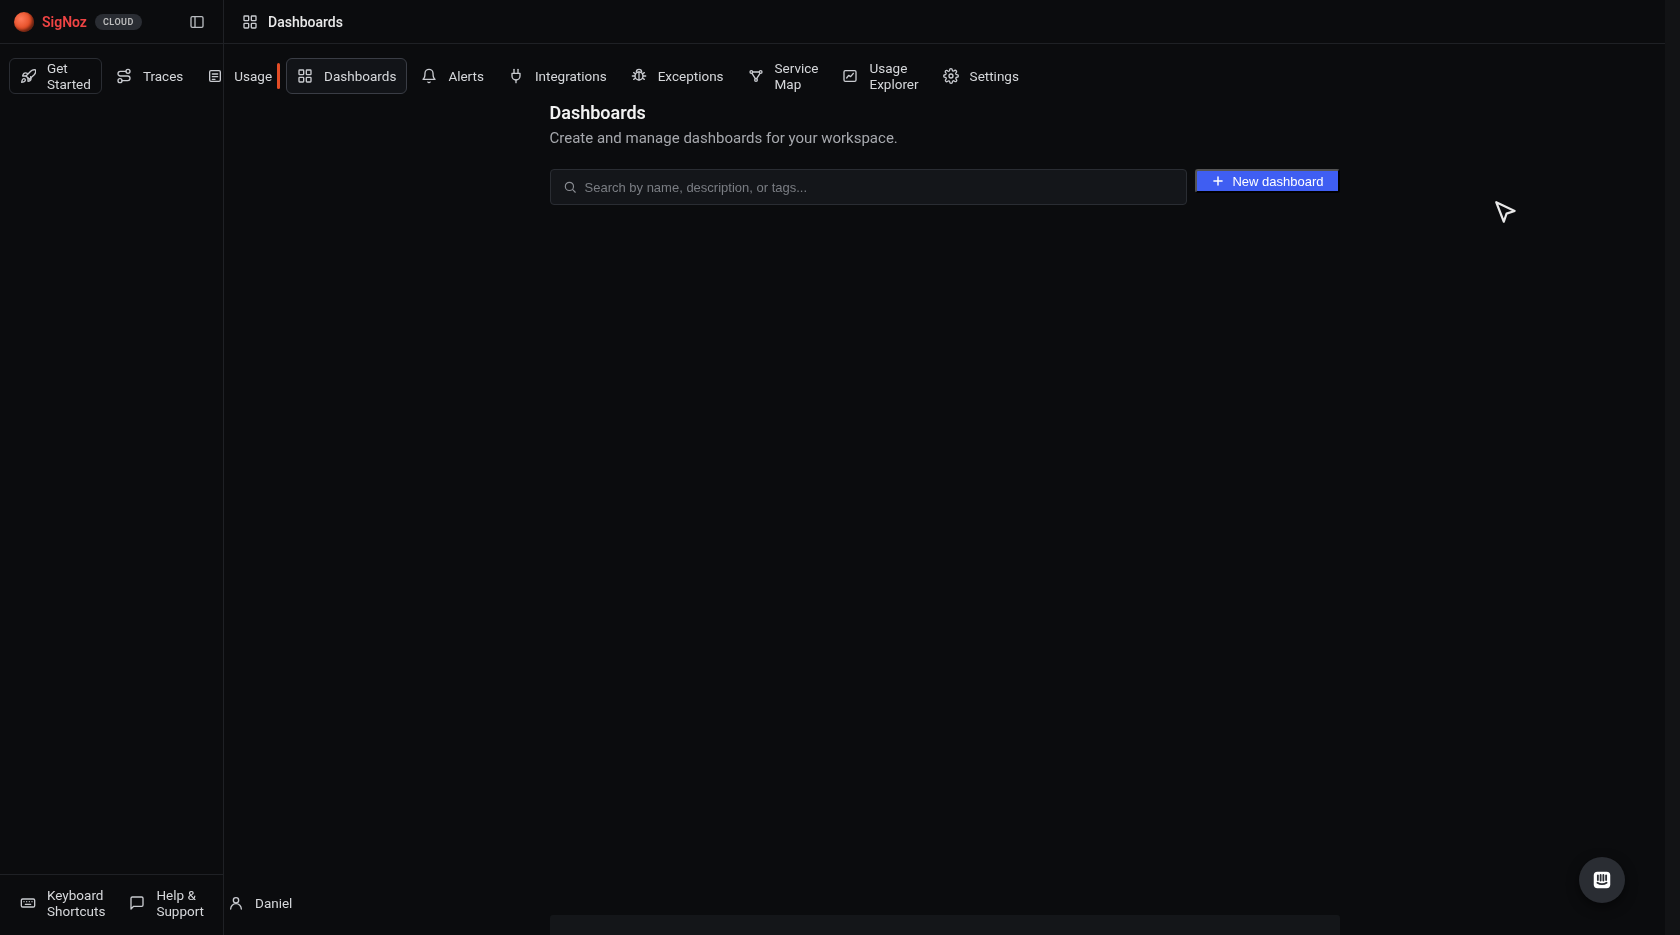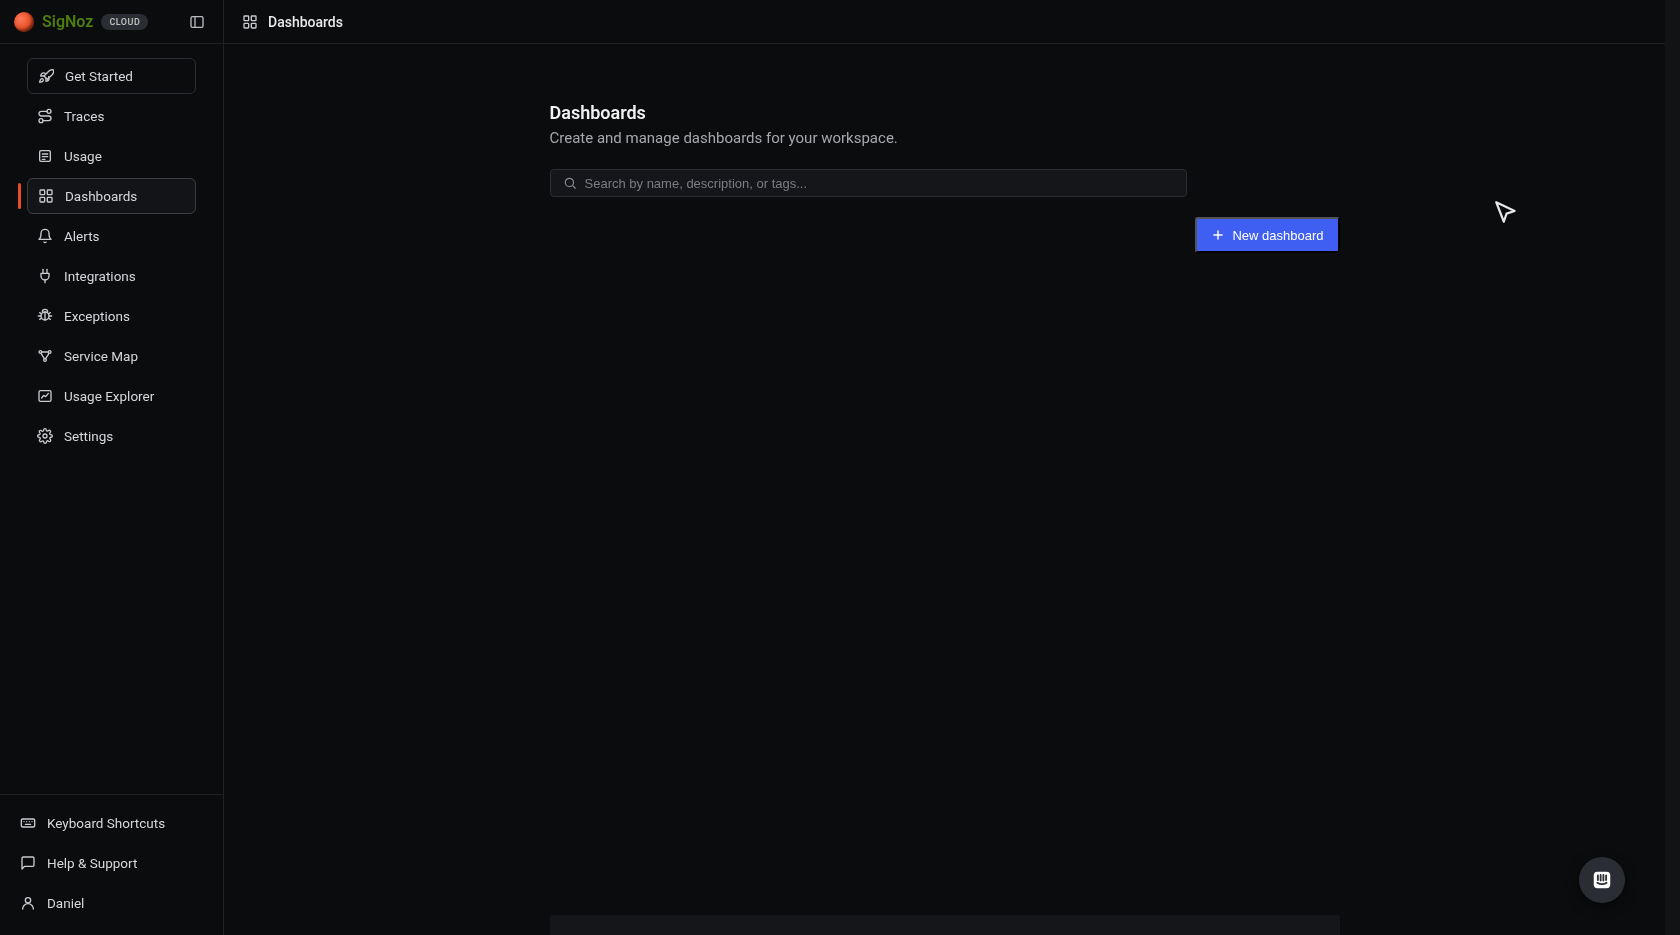--- a/index.html
+++ b/index.html
@@ -3,52 +3,52 @@
 <meta charset="utf-8">
 <style>
   * { margin: 0; padding: 0; box-sizing: border-box; }
   html, body { width: 1680px; height: 935px; overflow: hidden; font-family: -apple-system, BlinkMacSystemFont, "Segoe UI", Roboto, "Helvetica Neue", Arial, sans-serif; background: #0b0c0e; color: #e5e5e5; }
   .app { display: flex; width: 100%; height: 100%; }
 
   
   .sidebar { width: 224px; height: 100%; background: #0b0c0e; border-right: 1px solid #1f2125; display: flex; flex-direction: column; }
   .sidebar-header { display: flex; align-items: center; height: 44px; padding: 0 14px; border-bottom: 1px solid #1f2125; }
   .logo-mark { width: 20px; height: 20px; border-radius: 50%; background: radial-gradient(circle at 35% 35%, #ff7a59 0%, #e44d26 55%, #b6381e 100%); box-shadow: inset -2px -2px 3px rgba(0,0,0,.5); margin-right: 8px; }
-  .brand-name { font-size: 16px; font-weight: 600; color: #4d7c0f; margin-right: 8px; }
+  .brand-name { font-size: 14px; font-weight: 600; color: #ef4444; margin-right: 8px; }
   .badge { font-size: 9px; letter-spacing: .5px; font-weight: 600; color: #bfbfbf; background: #2a2d33; border-radius: 10px; padding: 3px 8px; }
   .spacer { flex: 1; }
   .collapse-btn { width: 24px; height: 24px; display: flex; align-items: center; justify-content: center; color: #b9bcc0; cursor: pointer; border-radius: 4px; }
 
-  .nav { padding: 14px 27px 10px; display: flex; flex-direction: column; gap: 4px; flex: 1; }
+  .nav { padding: 14px 9px 10px; display: flex; flex-direction: row; gap: 4px; flex: 1; }
   .nav-item { display: flex; align-items: center; gap: 11px; height: 36px; padding: 0 10px; border-radius: 6px; color: #d6d8db; font-size: 13.5px; cursor: pointer; position: relative; }
   .nav-item.boxed { border: 1px solid #2a2d33; }
   .nav-item.active { background: #121418; border: 1px solid #3a3d45; }
   .nav-item.active::before { content: ""; position: absolute; left: -10px; top: 4px; bottom: 4px; width: 3px; border-radius: 2px; background: #e44d26; }
   .nav-item .ico { width: 16px; height: 16px; color: #c9cbd0; flex-shrink: 0; display: flex; align-items: center; justify-content: center; }
 
-  .sidebar-footer { border-top: 1px solid #1f2125; padding: 10px 10px 14px; display: flex; flex-direction: column; gap: 4px; }
+  .sidebar-footer { border-top: 1px solid #1f2125; padding: 10px 10px 14px; display: flex; flex-direction: row; gap: 4px; }
 
   
   .main { flex: 1; display: flex; flex-direction: column; height: 100%; position: relative; }
   .topbar { height: 44px; display: flex; align-items: center; gap: 10px; padding: 0 18px; border-bottom: 1px solid #1f2125; color: #e9e9e9; }
   .topbar .ico { width: 16px; height: 16px; color: #c9cbd0; }
   .topbar-title { font-size: 14px; font-weight: 500; }
 
   .content-wrap { flex: 1; display: flex; justify-content: center; padding-top: 58px; }
   .content { width: 790px; }
   .page-title { font-size: 18px; font-weight: 600; color: #f2f2f2; margin-bottom: 6px; }
   .page-sub { font-size: 15px; color: #a6a8ad; margin-bottom: 22px; }
 
   .search-row { display: flex; gap: 8px; align-items: stretch; }
-  .search-box { flex: 1; height: 28px; background: #14161a; border: 1px solid #2a2d33; border-radius: 4px; display: flex; align-items: center; padding: 0 12px; gap: 8px; }
+  .search-box { flex: 1; height: 36px; background: #14161a; border: 1px solid #2a2d33; border-radius: 4px; display: flex; align-items: center; padding: 0 12px; gap: 8px; }
   .search-box .ico { width: 14px; height: 14px; color: #8a8d93; }
   .search-input { flex: 1; background: transparent; border: none; outline: none; color: #e5e5e5; font-size: 13px; }
   .search-input::placeholder { color: #7a7d83; }
 
-  .new-btn { height: 36px; display: flex; align-items: center; gap: 7px; background: #3f5ef2; color: #fff; font-size: 13px; font-weight: 500; border-radius: 3px; padding: 0 14px; cursor: pointer; margin-top: 48px; }
+  .new-btn { height: 24px; display: flex; align-items: center; gap: 7px; background: #3f5ef2; color: #fff; font-size: 13px; font-weight: 500; border-radius: 3px; padding: 0 14px; cursor: pointer; }
   .new-btn .ico { width: 14px; height: 14px; }
 
   .bottom-strip { position: absolute; left: 0; right: 0; bottom: 0; display: flex; justify-content: center; }
   .bottom-strip-inner { width: 790px; height: 20px; background: #141619; border-top-left-radius: 3px; border-top-right-radius: 3px; }
 
   
   .fake-cursor { position: absolute; width: 26px; height: 26px; color: #e8e8e8; }
 
   
   .vtrack { width: 15px; height: 100%; background: #121315; }

